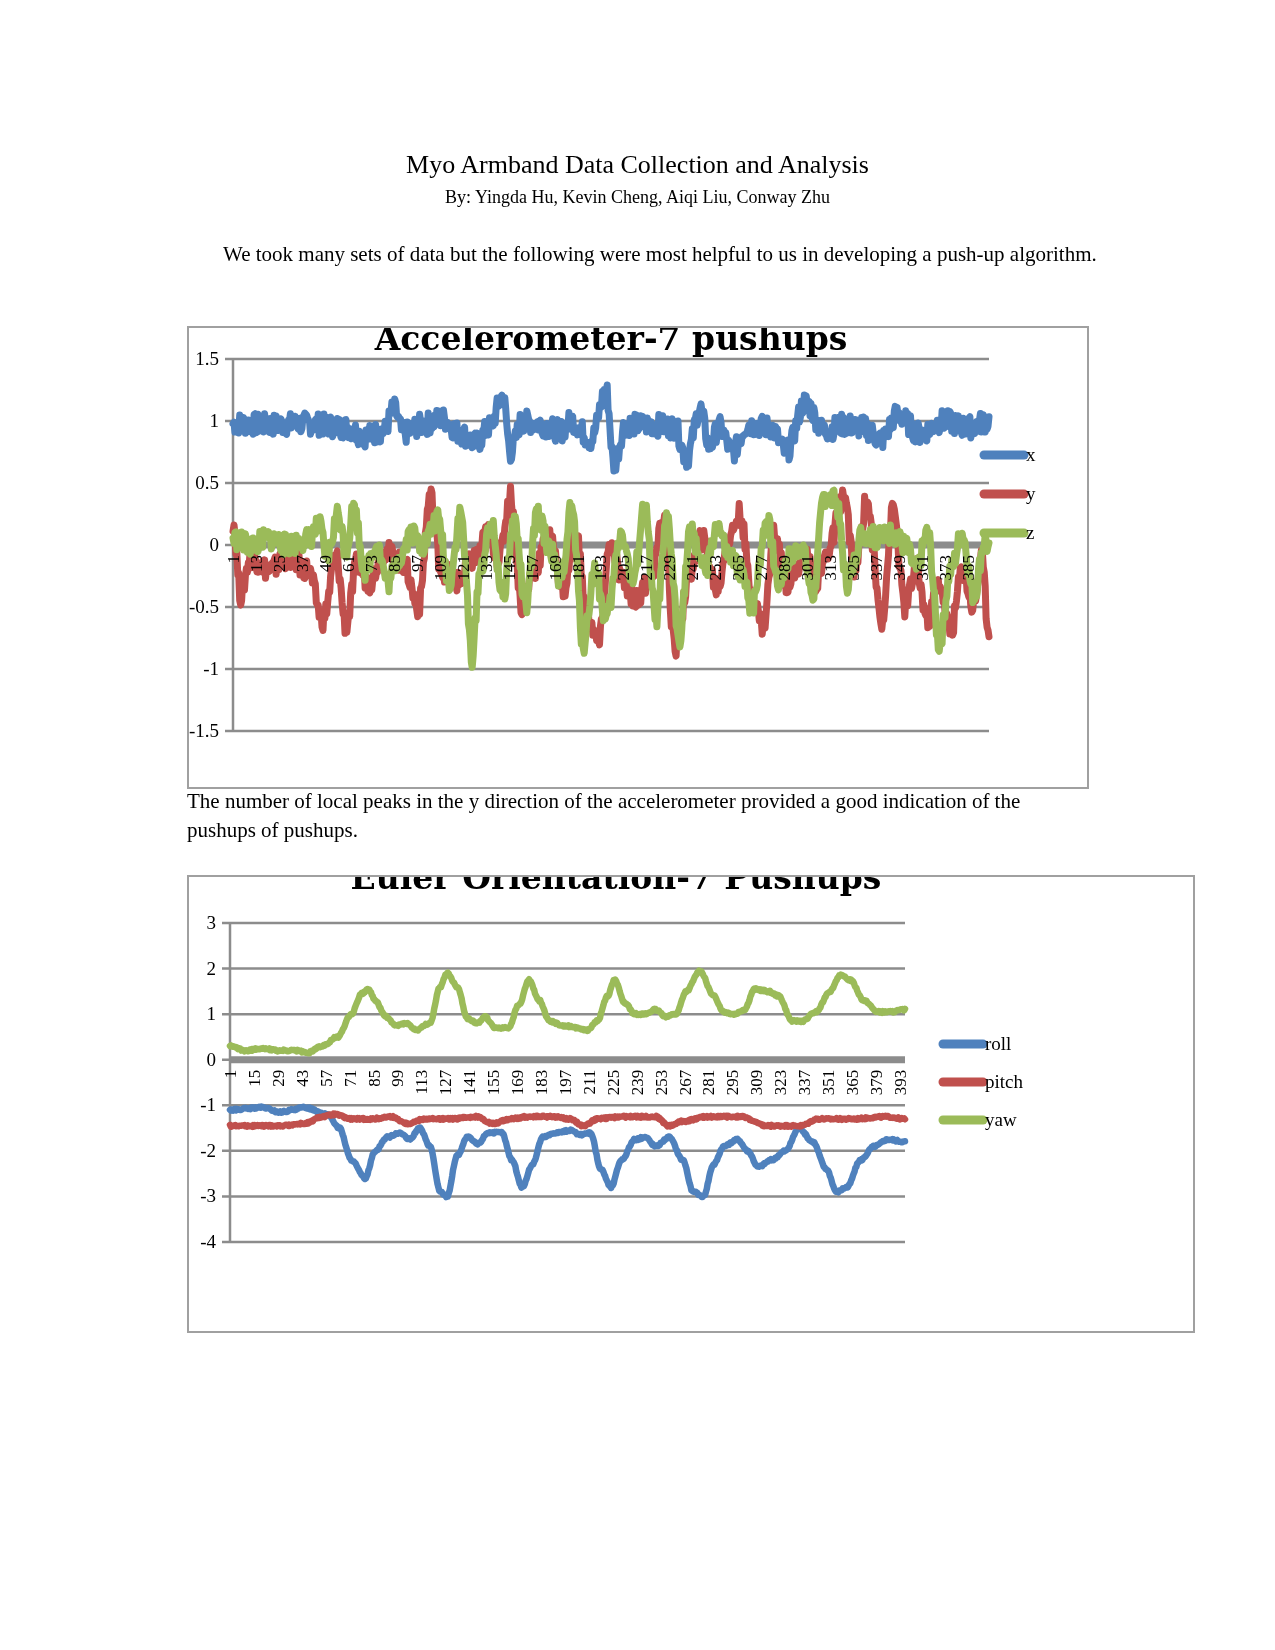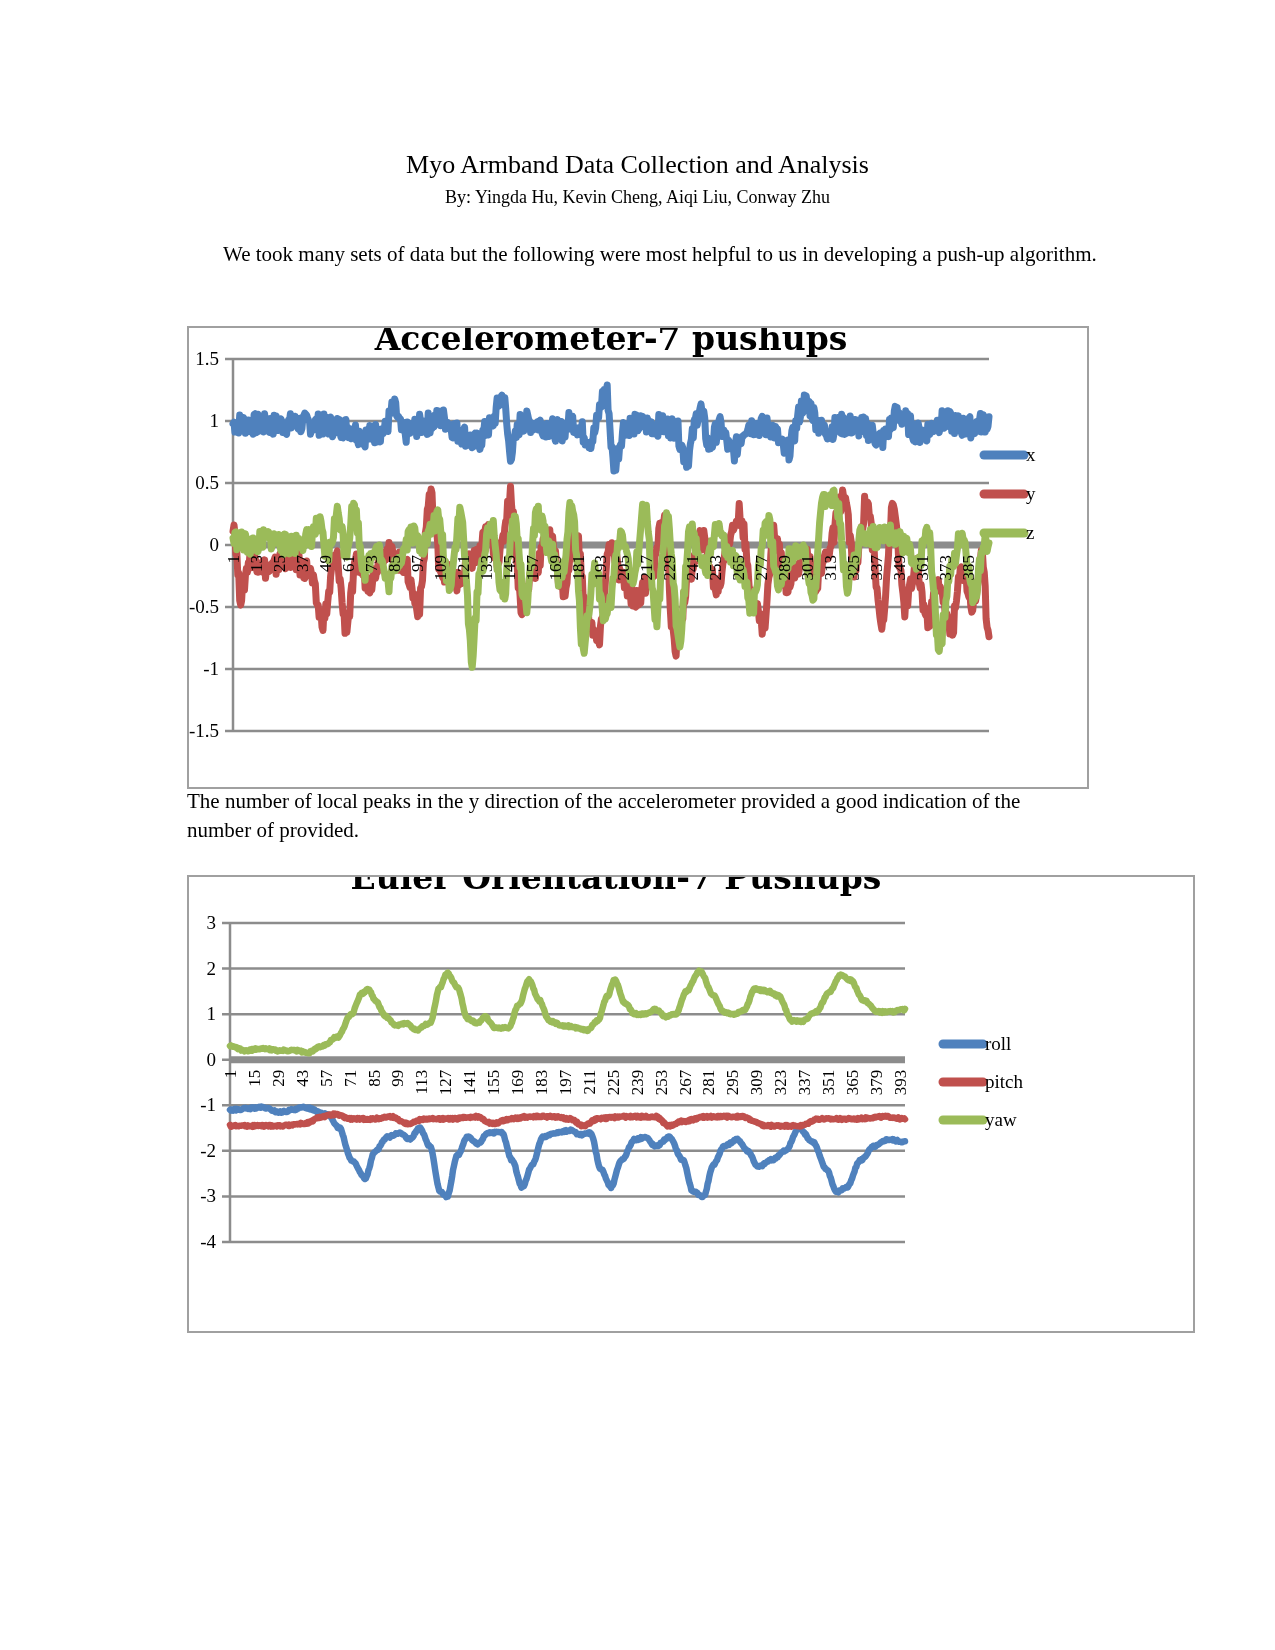--- a/index.html
+++ b/index.html
@@ -86,21 +86,21 @@
       <text x="784.9468354430379" y="227" class="xtick" text-anchor="end" transform="rotate(-90 784.9468354430379 227)">385</text>
       <line x1="795" x2="835" y1="127" y2="127" stroke="#4f81bd" stroke-width="9" stroke-linecap="round"></line>
       <text x="837" y="133" class="legend">x</text>
       <line x1="795" x2="835" y1="166" y2="166" stroke="#c0504d" stroke-width="9" stroke-linecap="round"></line>
       <text x="837" y="172" class="legend">y</text>
       <line x1="795" x2="835" y1="205" y2="205" stroke="#9bbb59" stroke-width="9" stroke-linecap="round"></line>
       <text x="837" y="211" class="legend">z</text>
     </svg>
 </div>
 
-<div class="para" id="p2">The number of local peaks in the y direction of the accelerometer provided a good indication of the number of provided.</div>
+<div class="para" id="p2">The number of local peaks in the y direction of the accelerometer provided a good indication of the pushups of pushups.</div>
 
 <div class="chart-box" id="chart2">
   <svg id="svg2" width="921" height="458">
       <text x="427" y="12" text-anchor="middle" class="ctitle" font-size="33">Euler Orientation-7 Pushups</text>
       <line x1="33" x2="716" y1="46" y2="46" stroke="#8c8c8c" stroke-width="2.5"></line>
       <text x="27" y="52" text-anchor="end" class="tick">3</text>
       <line x1="33" x2="716" y1="91.57142857142857" y2="91.57142857142857" stroke="#8c8c8c" stroke-width="2.5"></line>
       <text x="27" y="97.57142857142857" text-anchor="end" class="tick">2</text>
       <line x1="33" x2="716" y1="137.14285714285714" y2="137.14285714285714" stroke="#8c8c8c" stroke-width="2.5"></line>
       <text x="27" y="143.14285714285714" text-anchor="end" class="tick">1</text>

